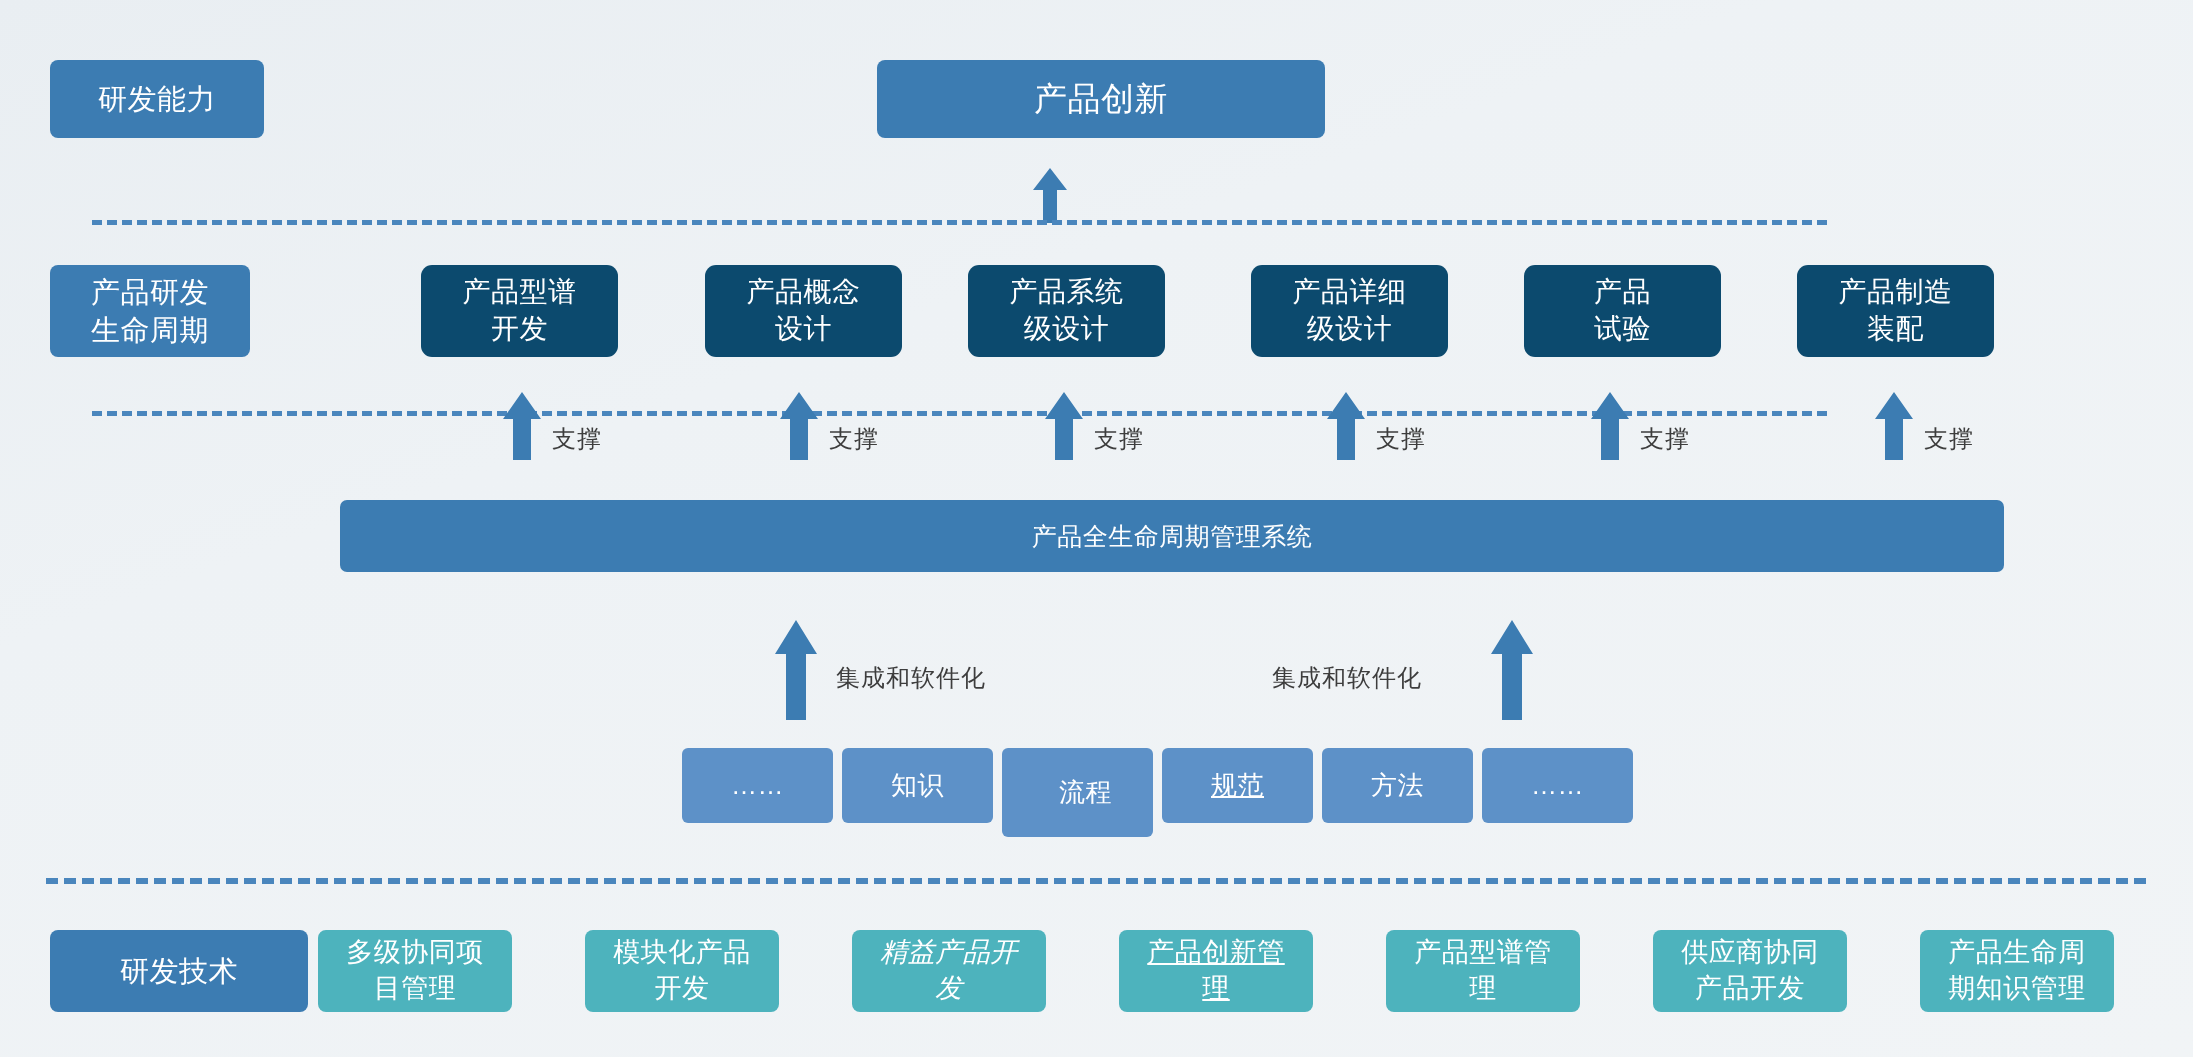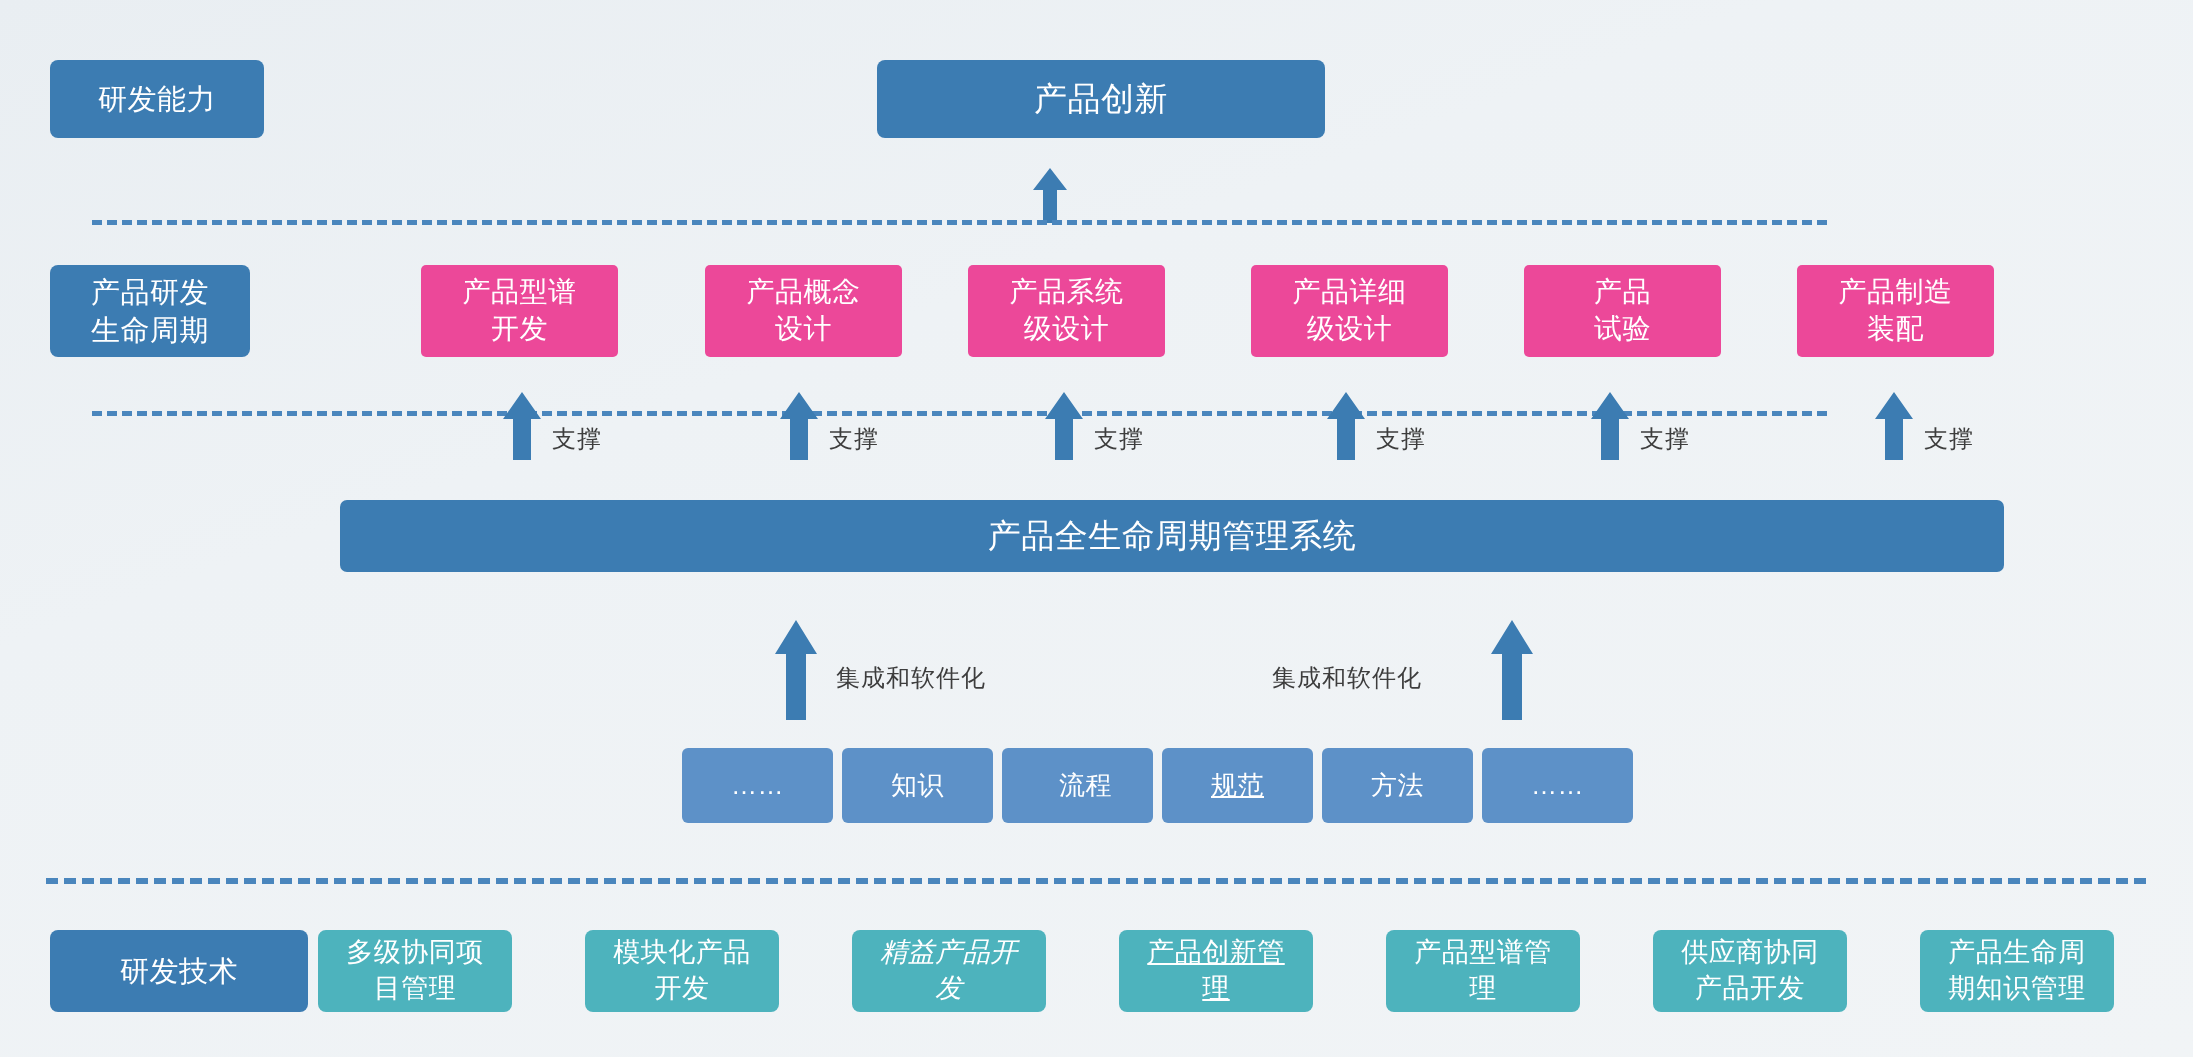--- a/index.html
+++ b/index.html
@@ -29,40 +29,40 @@
     justify-content: center;
     text-align: center;
     color: #ffffff;
     border-radius: 8px;
     line-height: 1.32;
     letter-spacing: 0.5px;
     white-space: pre-line;
     user-select: none;
   }
   .blue   { background: #3c7cb2; }
-  .orange { background: #ec4899; border-radius: 5px; }
+  .orange { background: #0c4a6e; border-radius: 11px; }
   .ltblue { background: #5d91c8; border-radius: 6px; }
   .teal   { background: #4db3bd; }
 
   
   .row-label {
     font-size: 29px;
   }
 
   
   .headline {
     font-size: 33px;
   }
 
   
   .stage { font-size: 28px; }
 
   
   .plm-bar {
-    font-size: 33px;
+    font-size: 25px;
     border-radius: 7px;
   }
 
   
   .chip { font-size: 26px; }
 
   
   .tech { font-size: 27px; }
 
   
@@ -180,21 +180,21 @@
 
   <div class="arrow" style="left:1488px; top:620px; width:48px; height:100px;">
     <svg width="48" height="100" viewBox="0 0 48 100">
       <polygon points="24,0 45,34 34,34 34,100 14,100 14,34 3,34" fill="#3c7cb2"></polygon>
     </svg>
   </div>
   <div class="caption" style="left:1272px; top:662px;">集成和软件化</div>
 
   <div class="box ltblue chip" style="left:682px; top:748px; width:151px; height:75px;">……</div>
   <div class="box ltblue chip" style="left:842px; top:748px; width:151px; height:75px;">知识</div>
-  <div class="box ltblue chip" style="left:1002px; top:748px; width:151px; height:75px;padding-left:16px;">流程</div>
+  <div class="box ltblue chip" style="left:1002px; top:748px; width:151px; height:89px;padding-left:16px;">流程</div>
   <div class="box ltblue chip" style="left:1162px; top:748px; width:151px; height:75px;text-decoration:underline;">规范</div>
   <div class="box ltblue chip" style="left:1322px; top:748px; width:151px; height:75px;">方法</div>
   <div class="box ltblue chip" style="left:1482px; top:748px; width:151px; height:75px;">……</div>
 
   <div class="dashed dashed-fine" style="left:46px; top:878px; width:2100px; border-top-style:dashed;"></div>
 
   <div class="box blue row-label" style="left:50px; top:930px; width:258px; height:82px;">研发技术</div>
 
   <div class="box teal tech" style="left:318px; top:930px; width:194px; height:82px;">多级协同项
 目管理</div>

